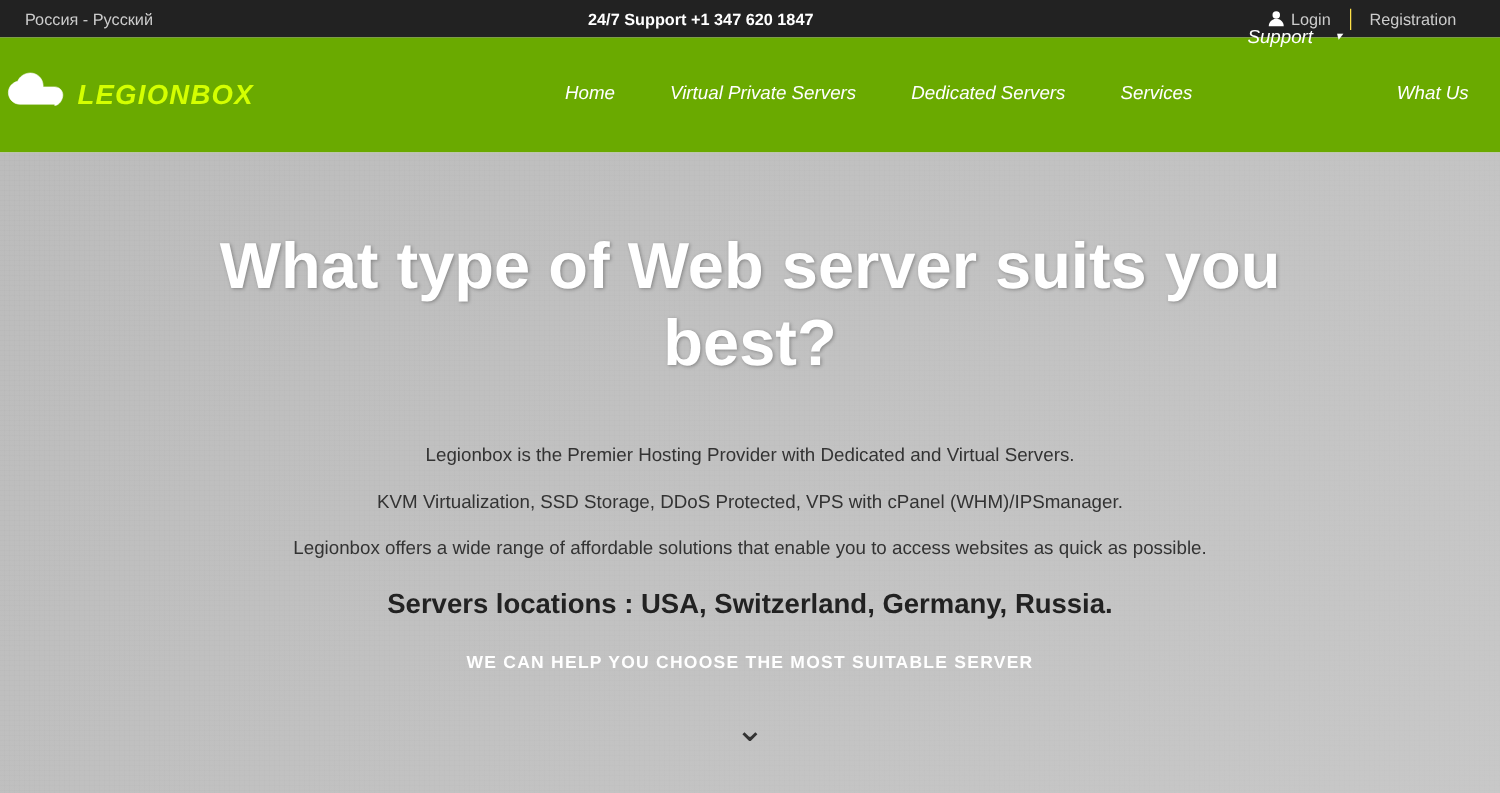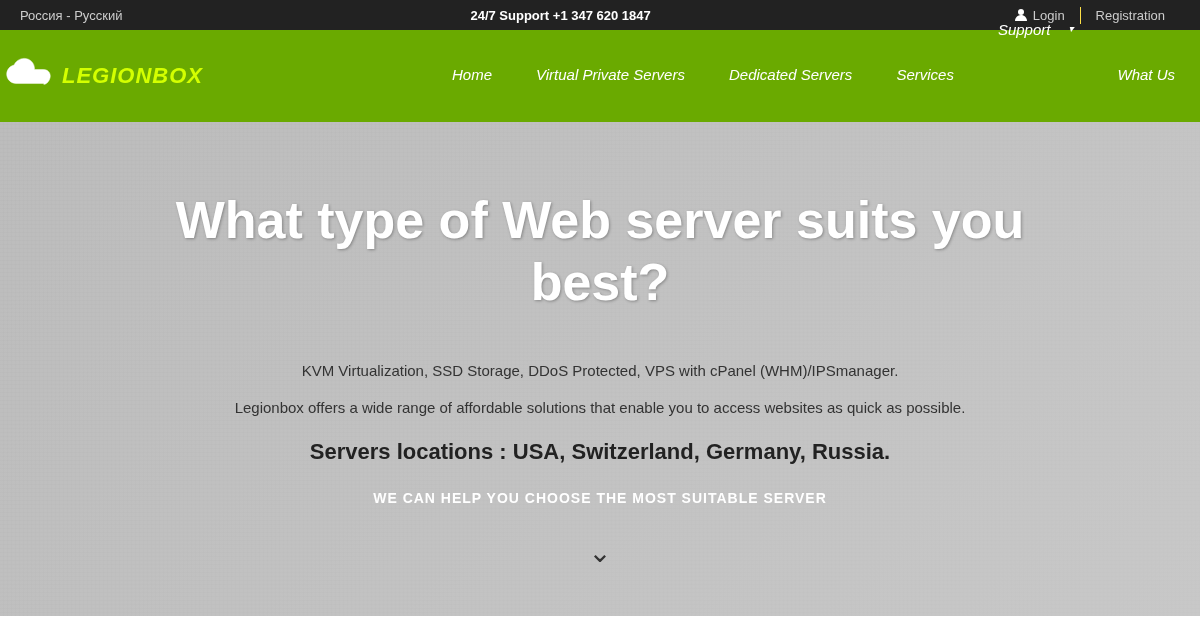--- a/index.html
+++ b/index.html
@@ -209,19 +209,20 @@
       <span class="chevron-down">▾</span>
     </a>
     <a class="nav-item">What Us</a>
   </div>
 </nav>
 
 <section class="hero">
   <div class="hero-bg-overlay"></div>
   <div class="hero-content">
     <h1 class="hero-title">What type of Web server suits you best?</h1>
+    <p class="hero-desc">Legionbox is the Premier Hosting Provider with Dedicated and Virtual Servers.</p>
     <p class="hero-desc">KVM Virtualization, SSD Storage, DDoS Protected, VPS with cPanel (WHM)/IPSmanager.</p>
     <p class="hero-desc">Legionbox offers a wide range of affordable solutions that enable you to access websites as quick as possible.</p>
     <p class="hero-locations">Servers locations : USA, Switzerland, Germany, Russia.</p>
     <p class="hero-cta">WE CAN HELP YOU CHOOSE THE MOST SUITABLE SERVER</p>
     <div class="hero-chevron">⌄</div>
   </div>
 </section>
 
 </body></html>

